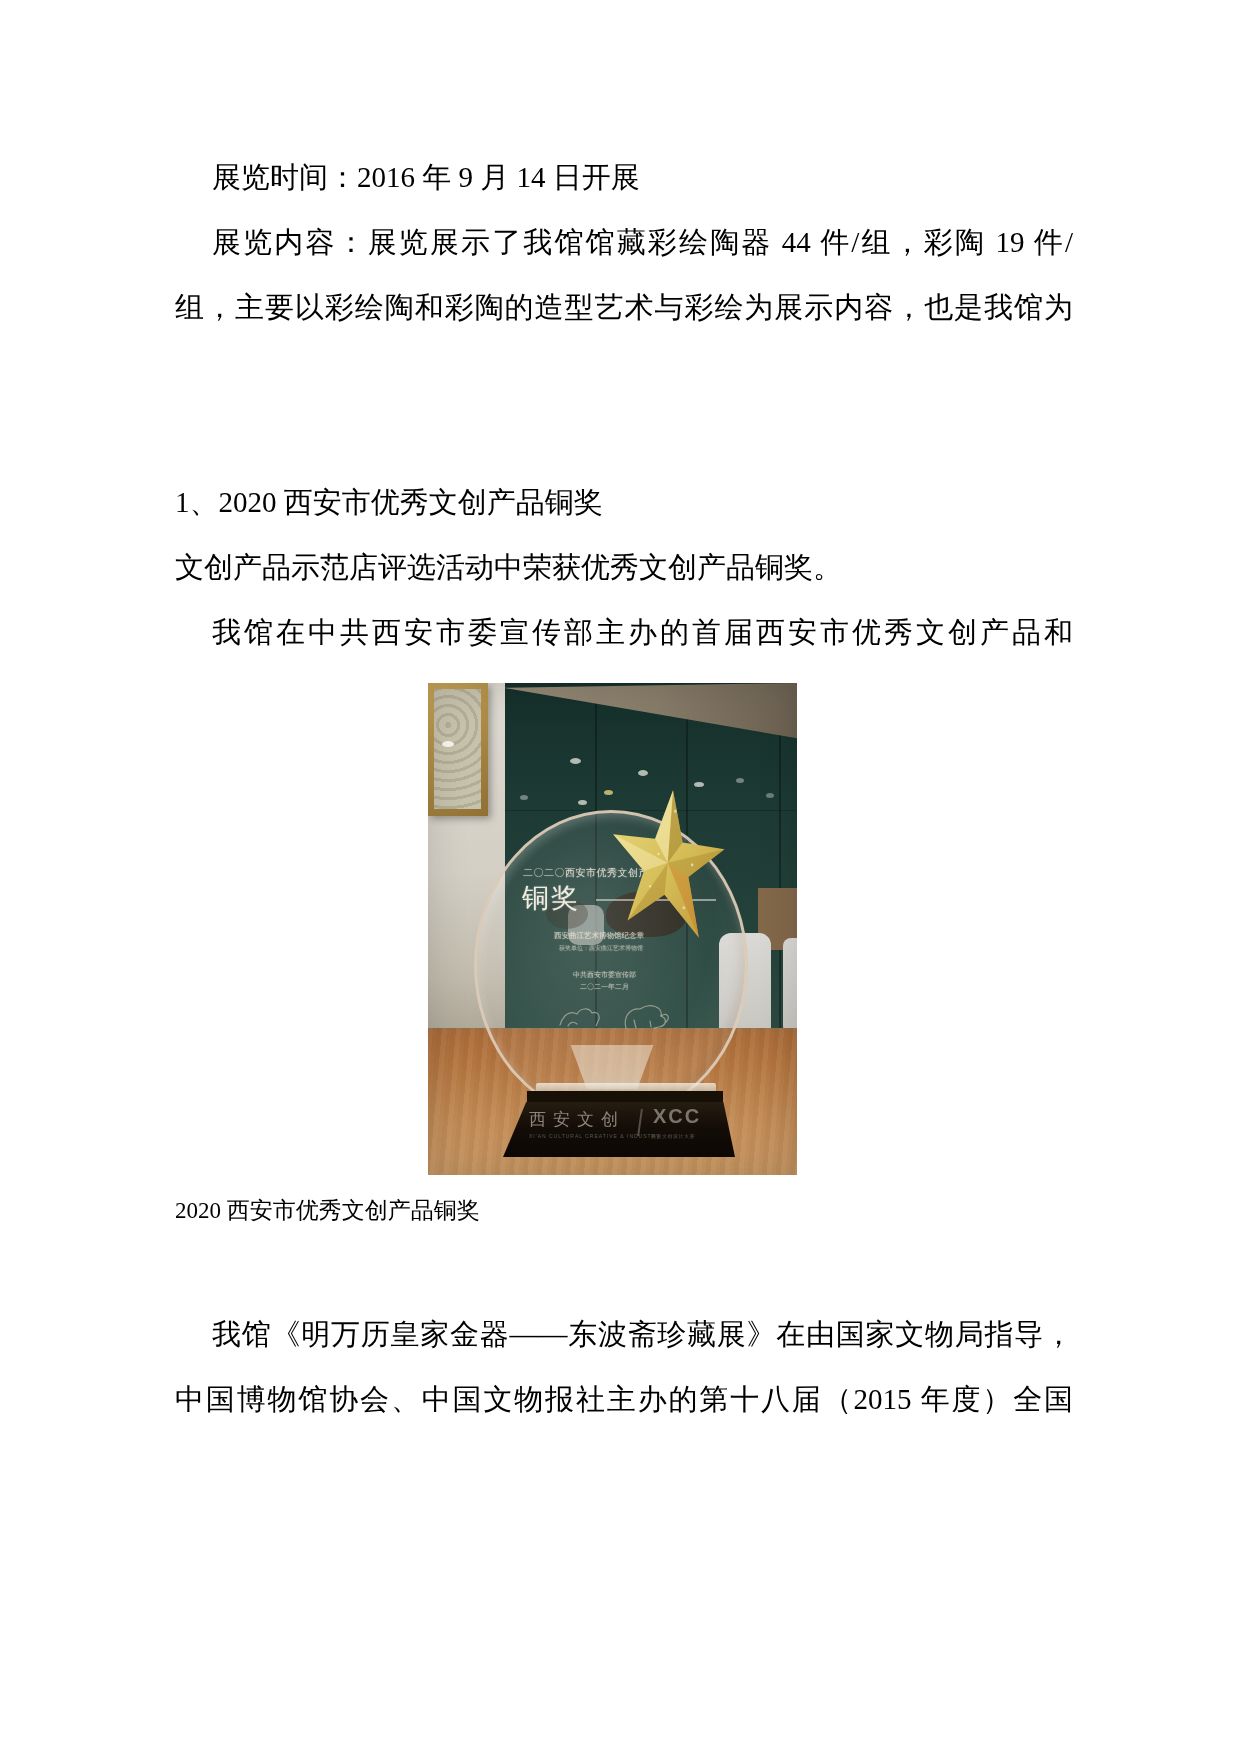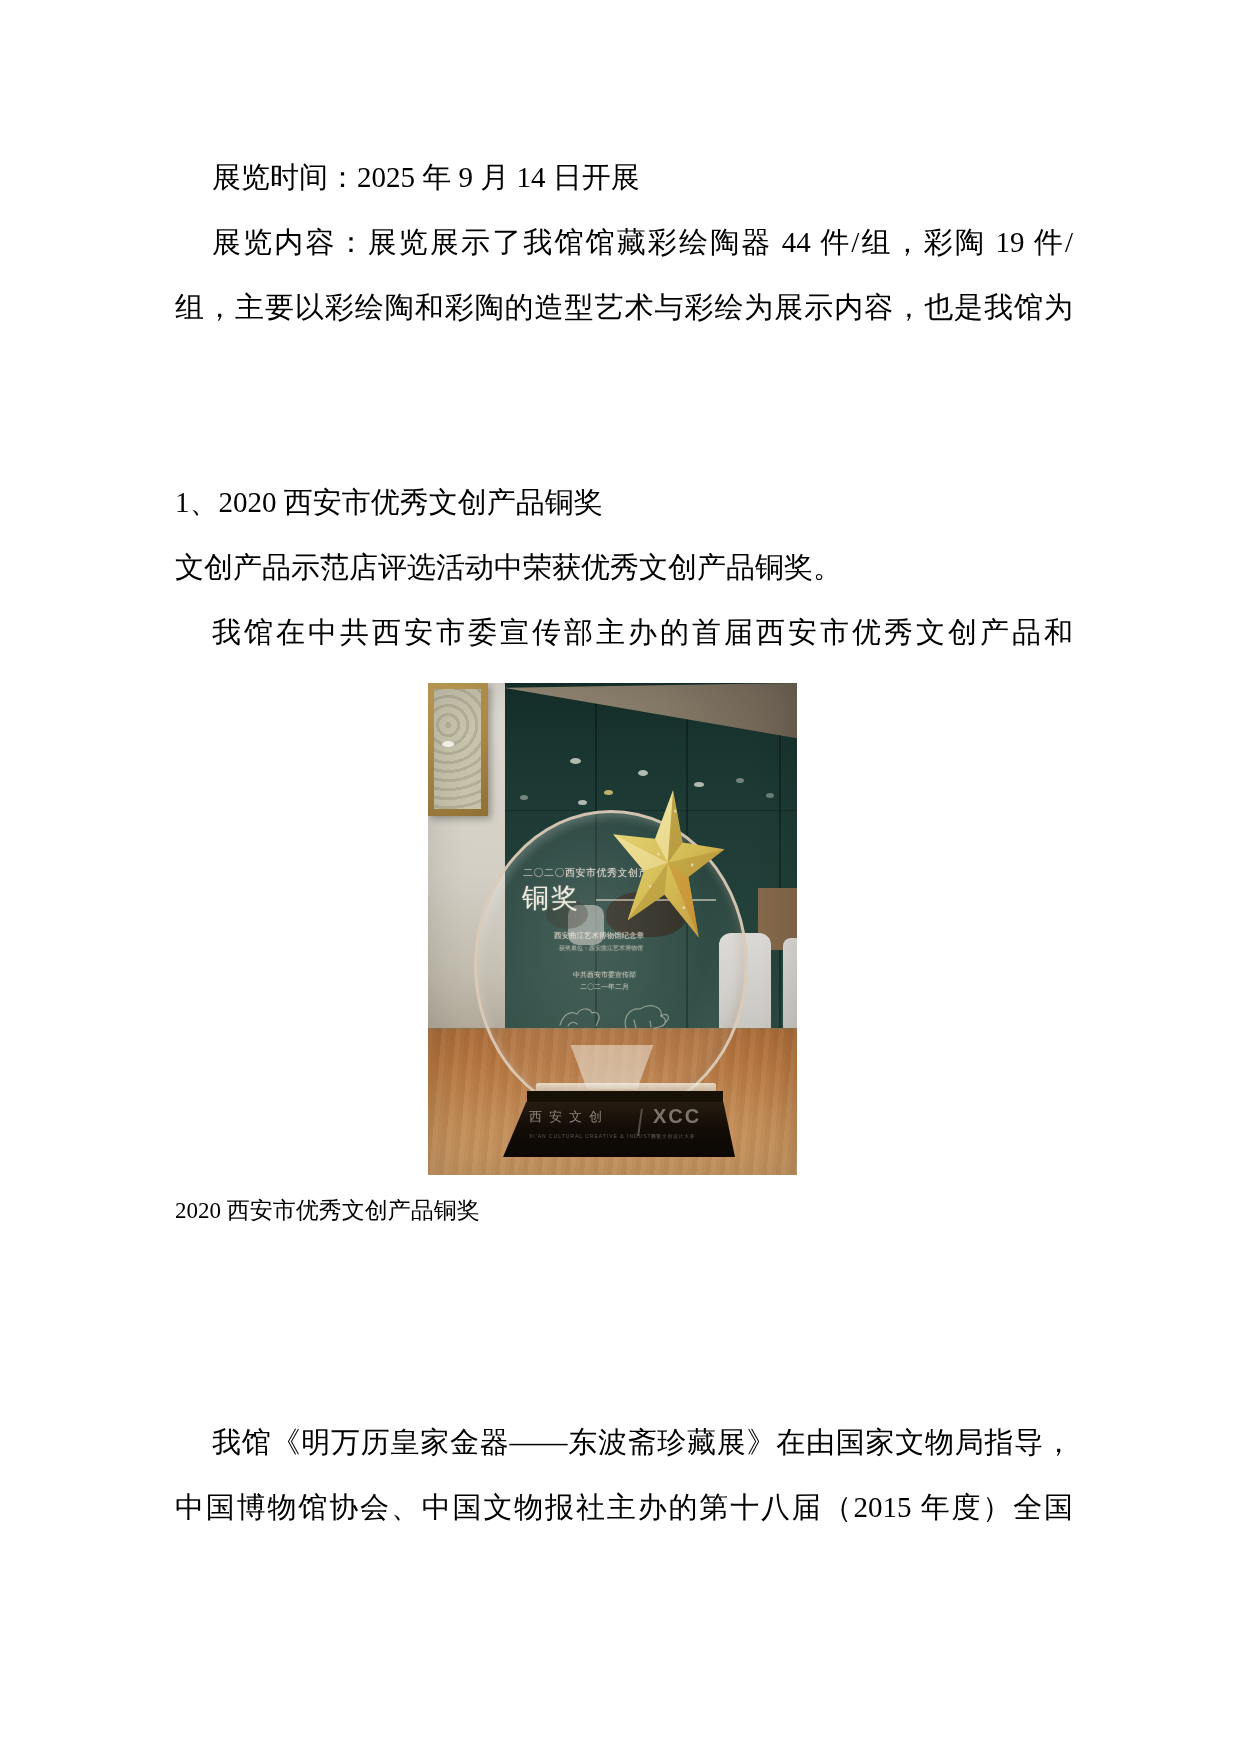--- a/index.html
+++ b/index.html
@@ -62,38 +62,38 @@
   .etch-draw{ left:128px; top:312px; }
   .ph-wedge { left:139px; top:362px; width:90px; height:44px;
               clip-path:polygon(4% 0,96% 0,78% 100%,22% 100%);
               background:linear-gradient(180deg, rgba(242,236,224,.5), rgba(223,214,198,.68)); }
   .ph-slab  { left:108px; top:400px; width:180px; height:10px; border-radius:2px;
               background:linear-gradient(180deg, rgba(246,241,231,.78), rgba(198,188,170,.72)); }
   .ph-ledge { left:99px; top:408px; width:196px; height:12px; background:#171007; }
   .ph-base  { left:75px; top:419px; width:232px; height:55px;
               clip-path:polygon(10% 0,95% 0,100% 100%,0 100%);
               background:linear-gradient(180deg,#261c11 0%,#140d07 45%,#0d0906 100%); }
-  .base-brand    { left:26px; top:6px;  font-size:13px; color:#8c857a; letter-spacing:7px;
+  .base-brand    { left:26px; top:6px;  font-size:17px; color:#8c857a; letter-spacing:7px;
                    font-family:Liberation Serif, serif; white-space:nowrap; }
   .base-brand-sub{ left:26px; top:31px; font-size:5px; color:#5d584f; letter-spacing:1px;
                    font-family:"Liberation Sans","DejaVu Sans",sans-serif; white-space:nowrap; }
   .base-divider  { left:136px; top:7px; width:2px; height:27px; background:#554f48; transform:skewX(-8deg); }
   .base-logo     { left:150px; top:3px; font-size:20px; font-weight:700; color:#7b756c; letter-spacing:2px;
                    font-family:"Liberation Sans","DejaVu Sans",sans-serif; white-space:nowrap; }
   .base-logo-sub { left:148px; top:31px; font-size:5px; color:#5d584f; letter-spacing:.5px;
                    font-family:"Liberation Sans","DejaVu Sans",sans-serif; white-space:nowrap; }
   .ph-vignette { left:0; top:0; width:369px; height:492px; box-shadow:inset 0 0 42px rgba(0,0,0,.14); }
 </style>
 </head>
 <body>
 
 <div class="page">
 
   <div class="block" style="top:145px">
-    <div class="line indent">展览时间：2025 年 9 月 14 日开展</div>
+    <div class="line indent">展览时间：2016 年 9 月 14 日开展</div>
   </div>
 
   <div class="block" style="top:210px">
     <div class="line indent fill">展览内容：展览展示了我馆馆藏彩绘陶器 44 件/组，彩陶 19 件/</div>
     <div class="line fill">组，主要以彩绘陶和彩陶的造型艺术与彩绘为展示内容，也是我馆为</div>
   </div>
 
 
   <div class="block" style="top:470px">
     <div class="line">1、2020 西安市优秀文创产品铜奖</div>
@@ -186,18 +186,18 @@
       <div class="base-divider"></div>
       <div class="base-logo">XCC</div>
       <div class="base-logo-sub">西安文创设计大赛</div>
     </div>
     <div class="ph-vignette"></div>
   </div>
 
   <div class="caption">2020 西安市优秀文创产品铜奖</div>
 
 
-  <div class="block" style="top:1410px">
+  <div class="block" style="top:1302px">
     <div class="line indent fill">我馆《明万历皇家金器——东波斋珍藏展》在由国家文物局指导，</div>
     <div class="line fill">中国博物馆协会、中国文物报社主办的第十八届（2015 年度）全国</div>
   </div>
 
 </div>
 
 </body></html>

